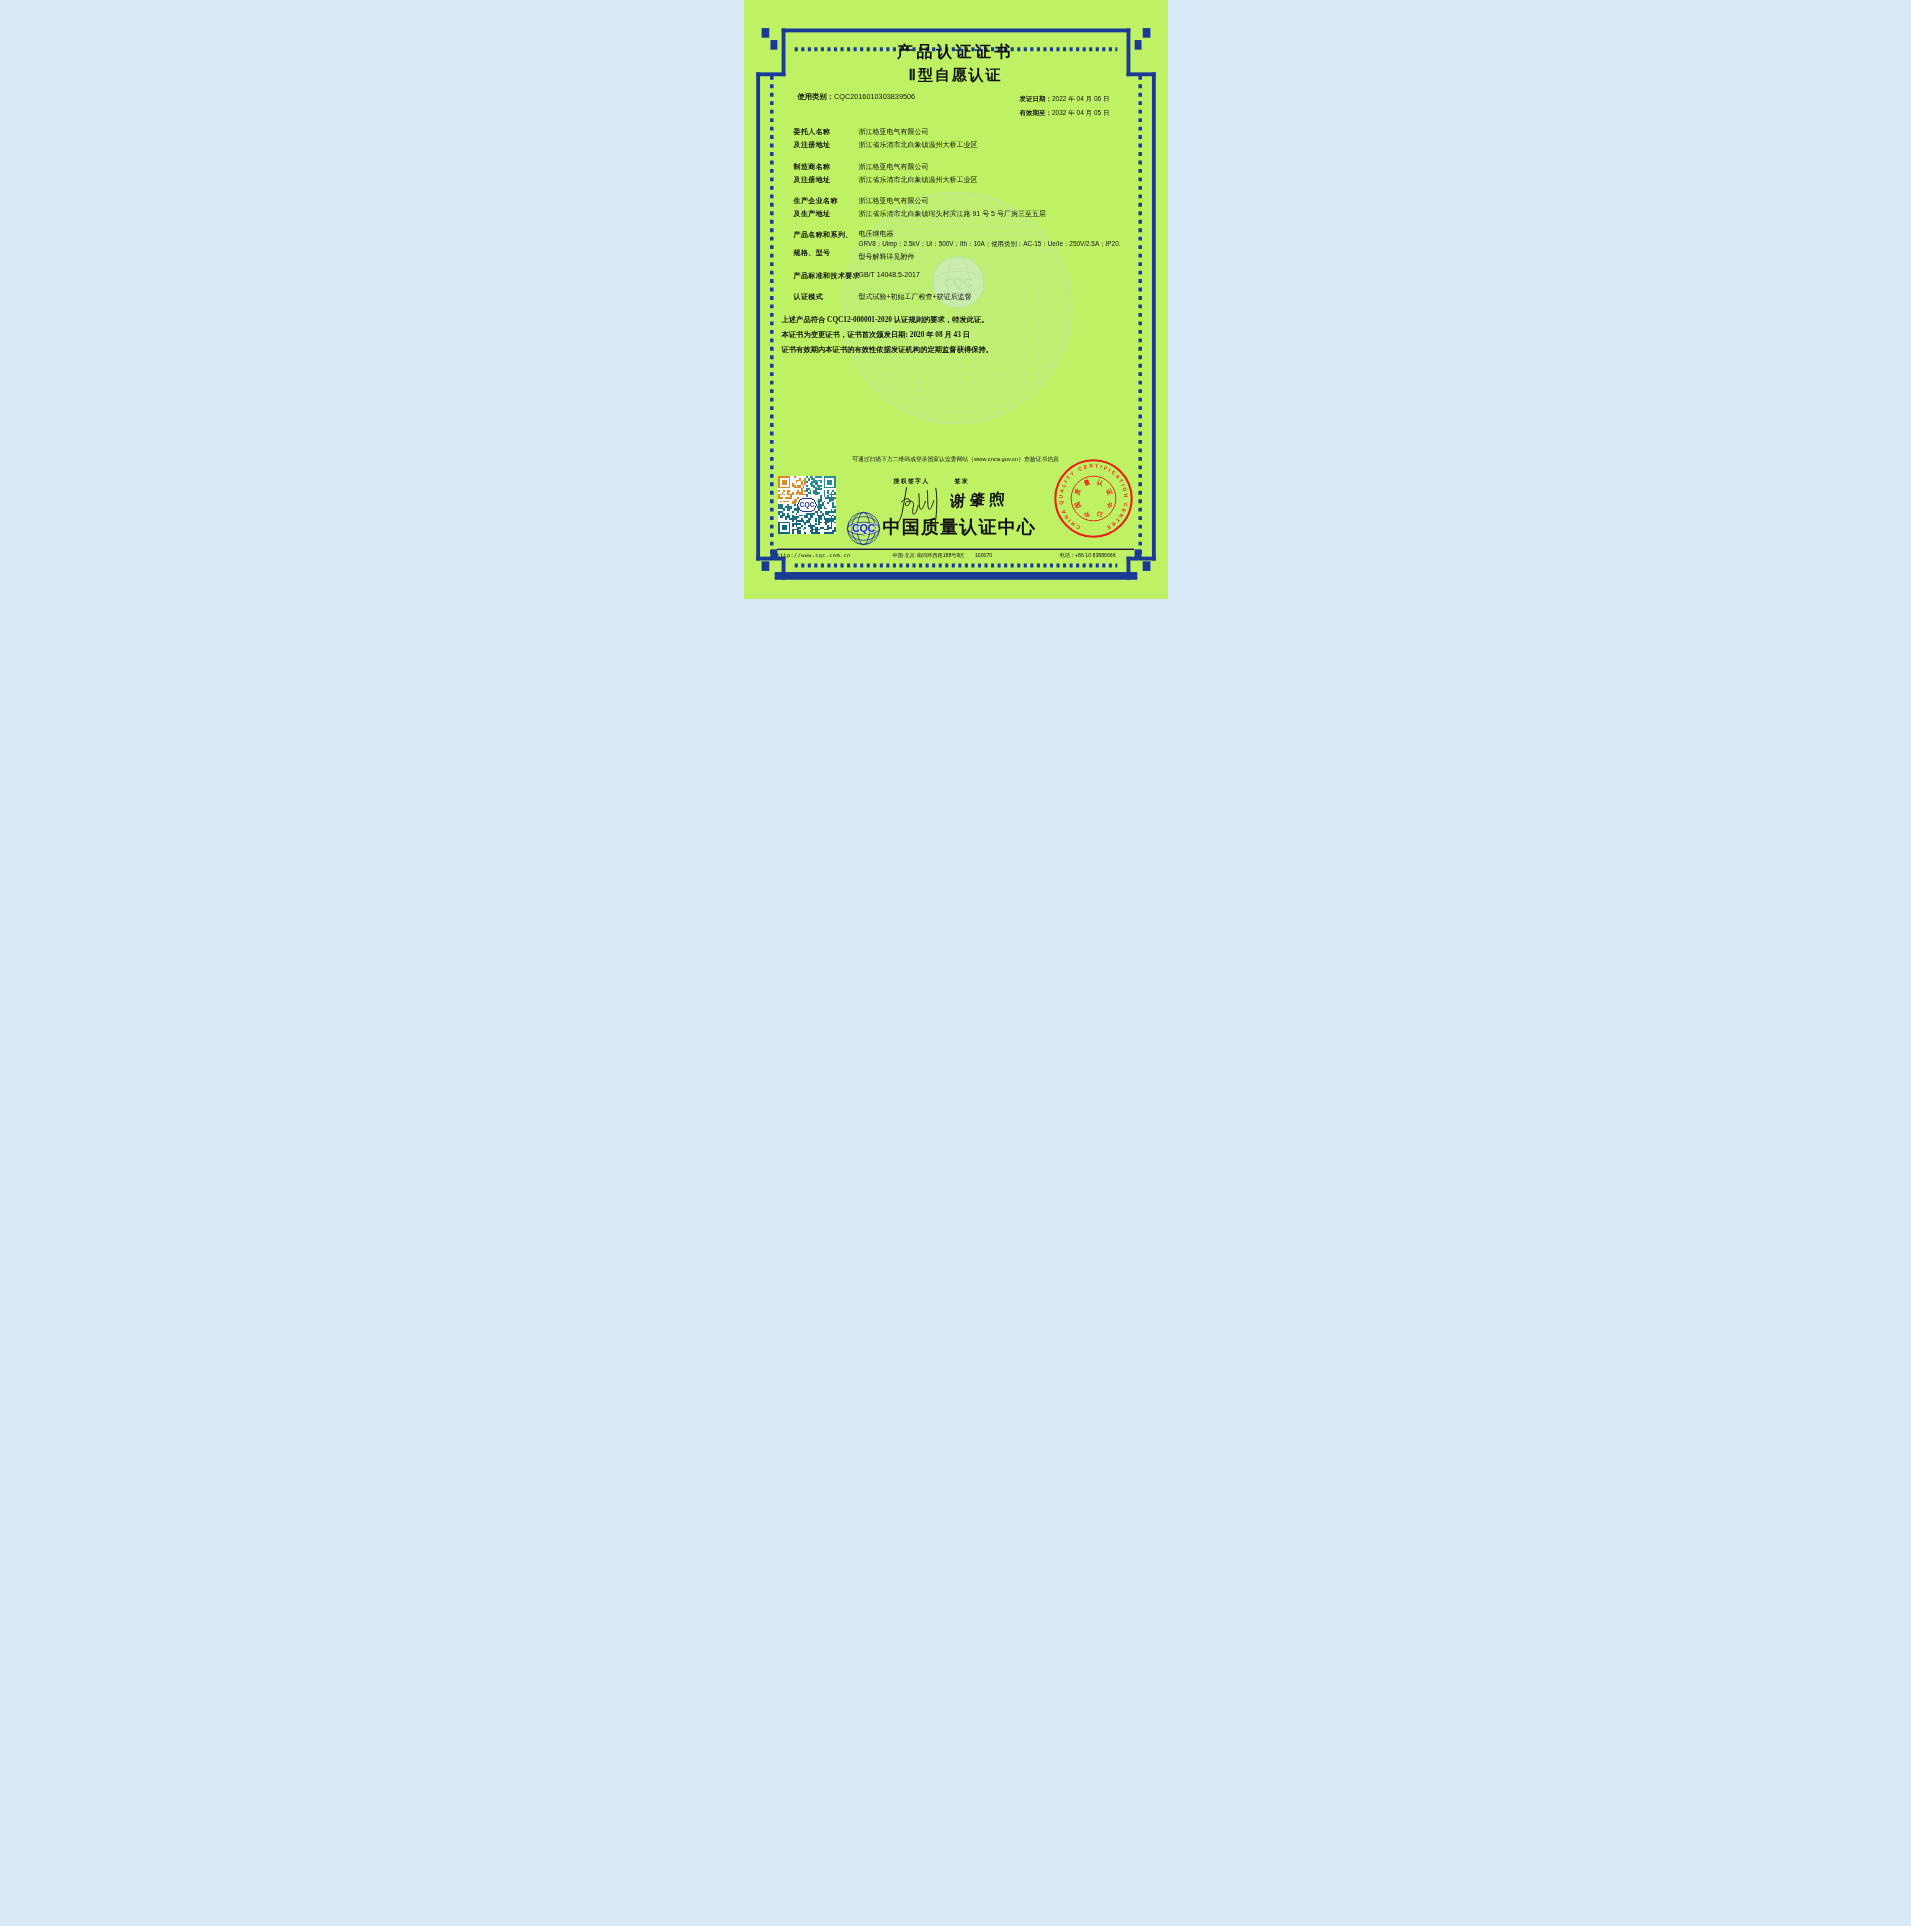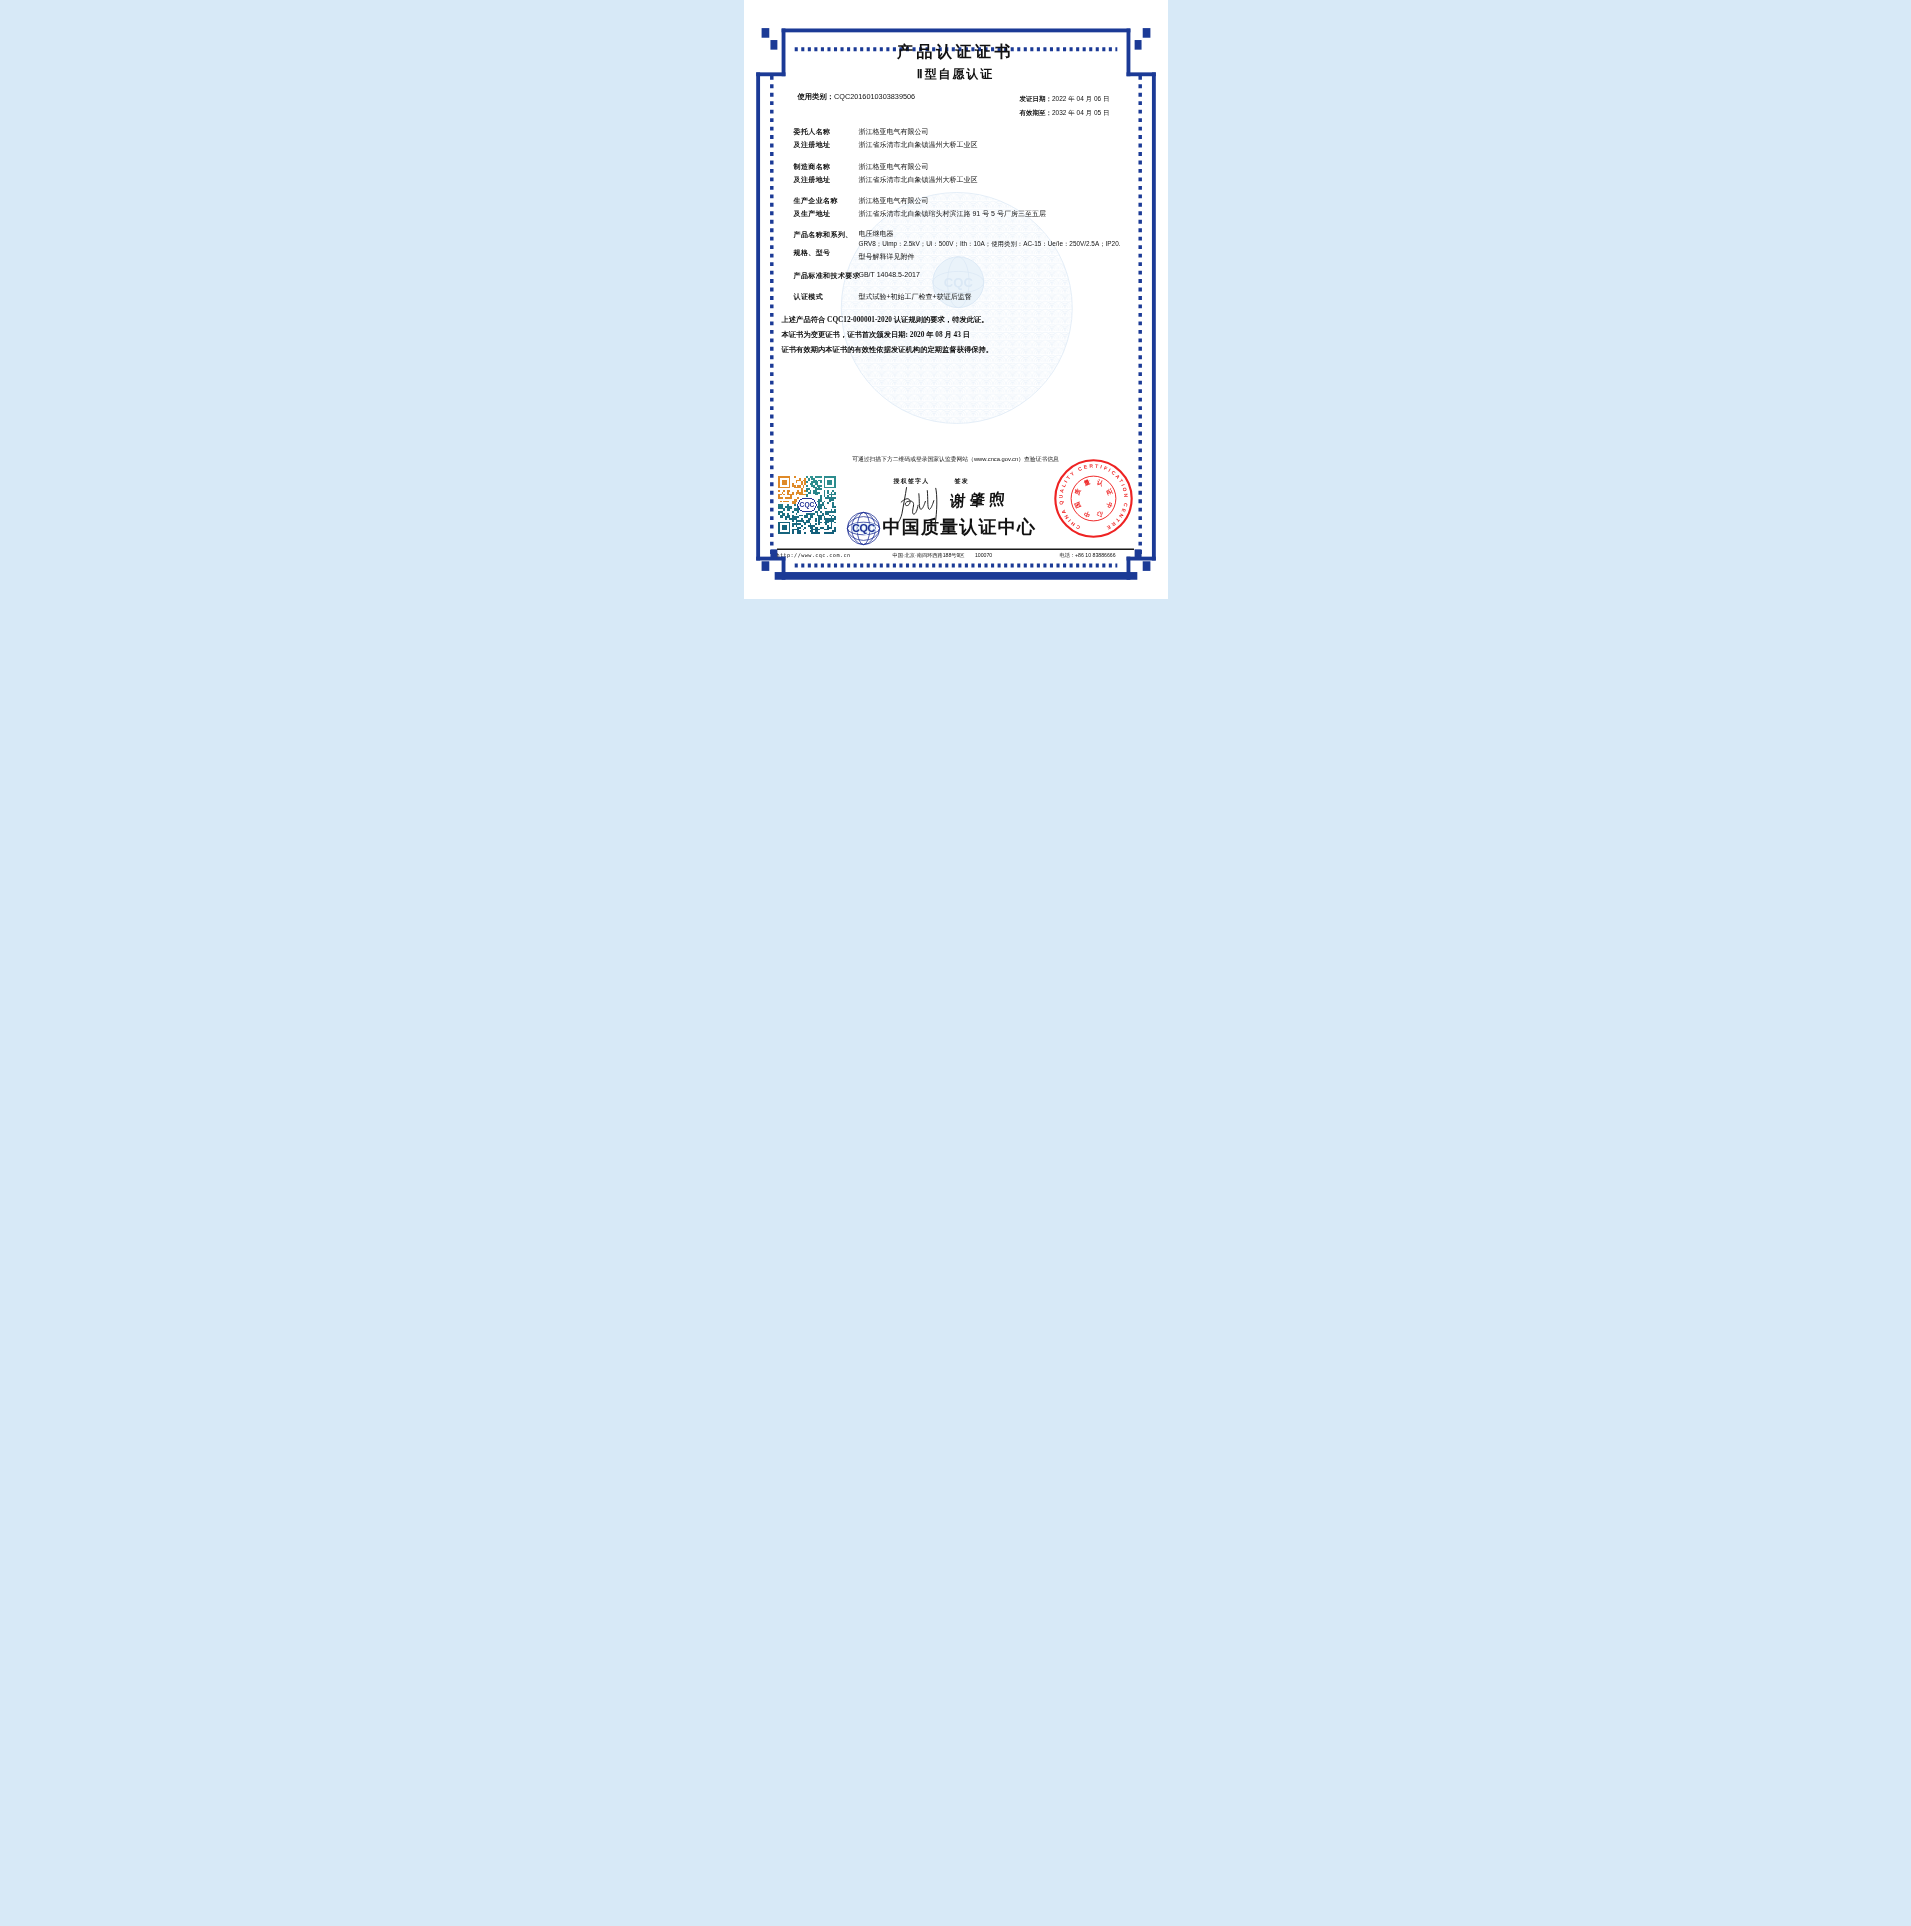--- a/index.html
+++ b/index.html
@@ -1,23 +1,23 @@
 <!DOCTYPE html>
 <html style="font-size:6.2px"><head>
 <meta charset="utf-8">
 <style>
   html,body{margin:0;padding:0;background:#d7e9f7;}
-  .page{position:relative;width:424px;height:599px;margin:0 auto;background:#ffffff;
+  .page{position:relative;width:424px;height:599px;margin:0 auto;background:#bef264;
         overflow:hidden;font-family:"Liberation Sans","DejaVu Sans",sans-serif;color:#111;}
   .abs{position:absolute;}
   .mono{font-family:"DejaVu Sans Mono",monospace;}
 
   .title{left:0;right:0;top:42px;text-align:center;font-size:16px;font-weight:bold;
          letter-spacing:3.5px;font-family:"Liberation Serif","DejaVu Serif",serif;}
-  .subtitle{left:0;right:0;top:66px;text-align:center;font-size:12px;font-weight:600;
+  .subtitle{left:0;right:0;top:66px;text-align:center;font-size:15px;font-weight:600;
             letter-spacing:1.9px;font-family:Liberation Mono, monospace;}
 
   .certline{left:54px;top:92px;font-size:7.3px;}
   .certline .lab{font-weight:600;font-family:"Liberation Serif","DejaVu Serif",serif;}
   .certline .val{font-size:7.3px;text-align:center;}
 
   .dates{left:276px;top:92px;font-size:6.5px;line-height:14.3px;}
   .dates .lab{font-weight:600;font-family:"Liberation Serif","DejaVu Serif",serif;}
 
   .flab{left:50px;font-size:7px;font-weight:bold;letter-spacing:0.4px;}

